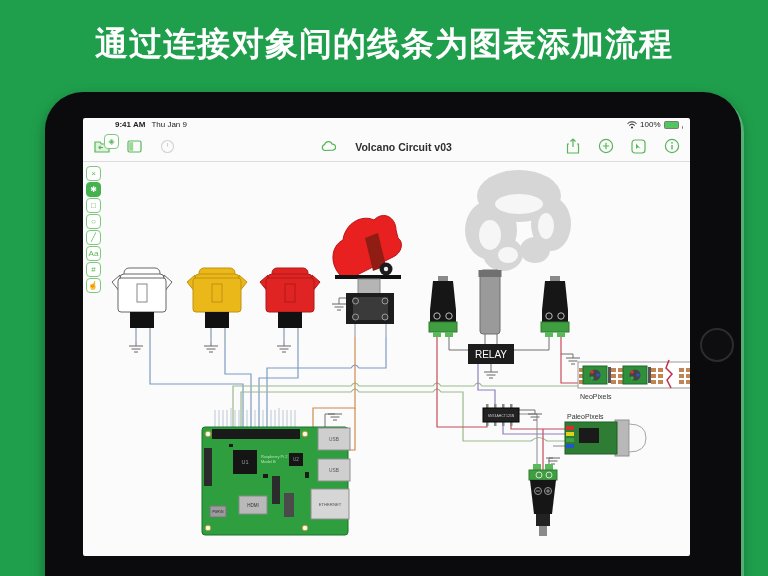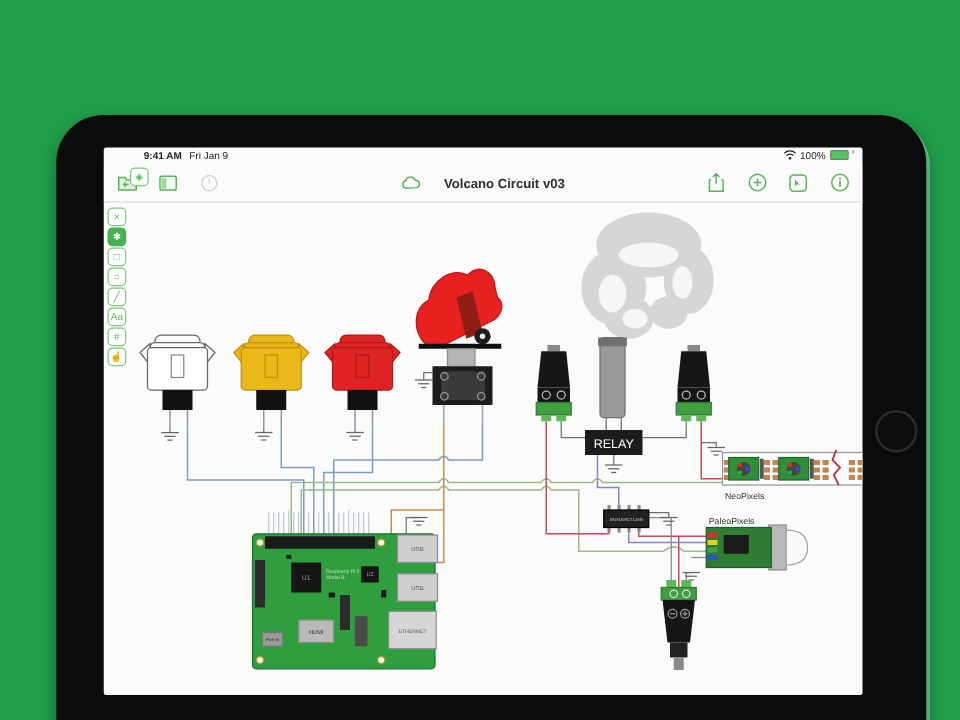--- a/index.html
+++ b/index.html
@@ -16,21 +16,21 @@
                background:#0e0e10;border:2px solid #2c2c2e;box-sizing:border-box;}
   
   #screen{position:absolute;left:38px;top:26px;width:607px;height:438px;background:#fbfbfb;
           overflow:hidden;border-radius:2px;}
   
   #status-bar{position:absolute;left:0;top:0;width:607px;height:13px;display:flex;
               justify-content:space-between;align-items:center;padding:0 7px;box-sizing:border-box;
               font-size:8px;color:#222;}
   #status-left span{margin-right:6px;}
   #status-time{font-weight:bold;padding-left:25px;}
-  #status-right{display:flex;align-items:flex-start;gap:3px;}
+  #status-right{display:flex;align-items:flex-end;gap:3px;}
   #battery-body{width:13px;height:6px;border:1px solid #7a7a7a;border-radius:1.5px;background:#53c45e;}
   #battery-tip{width:1.5px;height:3px;background:#7a7a7a;border-radius:0 1px 1px 0;}
   
   #toolbar{position:absolute;left:0;top:13px;width:607px;height:31px;display:flex;align-items:center;
            justify-content:space-between;padding:0 10px;box-sizing:border-box;background:#fbfbfb;
            border-bottom:1px solid #dcdcdc;}
   .tb-group{display:flex;align-items:center;gap:16px;}
   .tb-icon{width:17px;height:17px;display:flex;align-items:center;justify-content:center;}
   #doc-title-wrap{display:flex;align-items:center;gap:19px;position:absolute;left:0;right:0;top:0;
                   height:31px;justify-content:center;pointer-events:none;}
@@ -44,29 +44,30 @@
   #tool-companion{position:absolute;left:21px;top:16px;width:15px;height:15px;border:1px solid #7cc87c;
             border-radius:4px;background:#ffffff;color:#57b757;font-size:8px;line-height:13px;
             text-align:center;box-sizing:border-box;}
   #canvas-svg{position:absolute;left:0;top:44px;}
   text{font-family:"Liberation Sans",sans-serif;}
 </style>
 </head>
 <body>
 
 <div id="stage">
+  <div id="heading">通过连接对象间的线条为图表添加流程</div>
 
   <div id="device">
     <div id="home-button"></div>
 
     <div id="screen">
 
       <div id="status-bar">
         <div id="status-left">
-          <span id="status-time">9:41 AM</span><span>Fri Jan 9</span>
+          <span id="status-time">9:41 AM</span><span>Thu Jan 9</span>
         </div>
         <div id="status-right">
           <svg width="10" height="8" viewBox="0 0 10 8">
             <path d="M0.5 2.6 A6.5 6.5 0 0 1 9.5 2.6" fill="none" stroke="#222" stroke-width="1"></path>
             <path d="M2.2 4.4 A4 4 0 0 1 7.8 4.4" fill="none" stroke="#222" stroke-width="1"></path>
             <circle cx="5" cy="6.6" r="1" fill="#222"></circle>
           </svg>
           <span>100%</span>
           <div id="battery-body"></div>
           <div id="battery-tip"></div>

